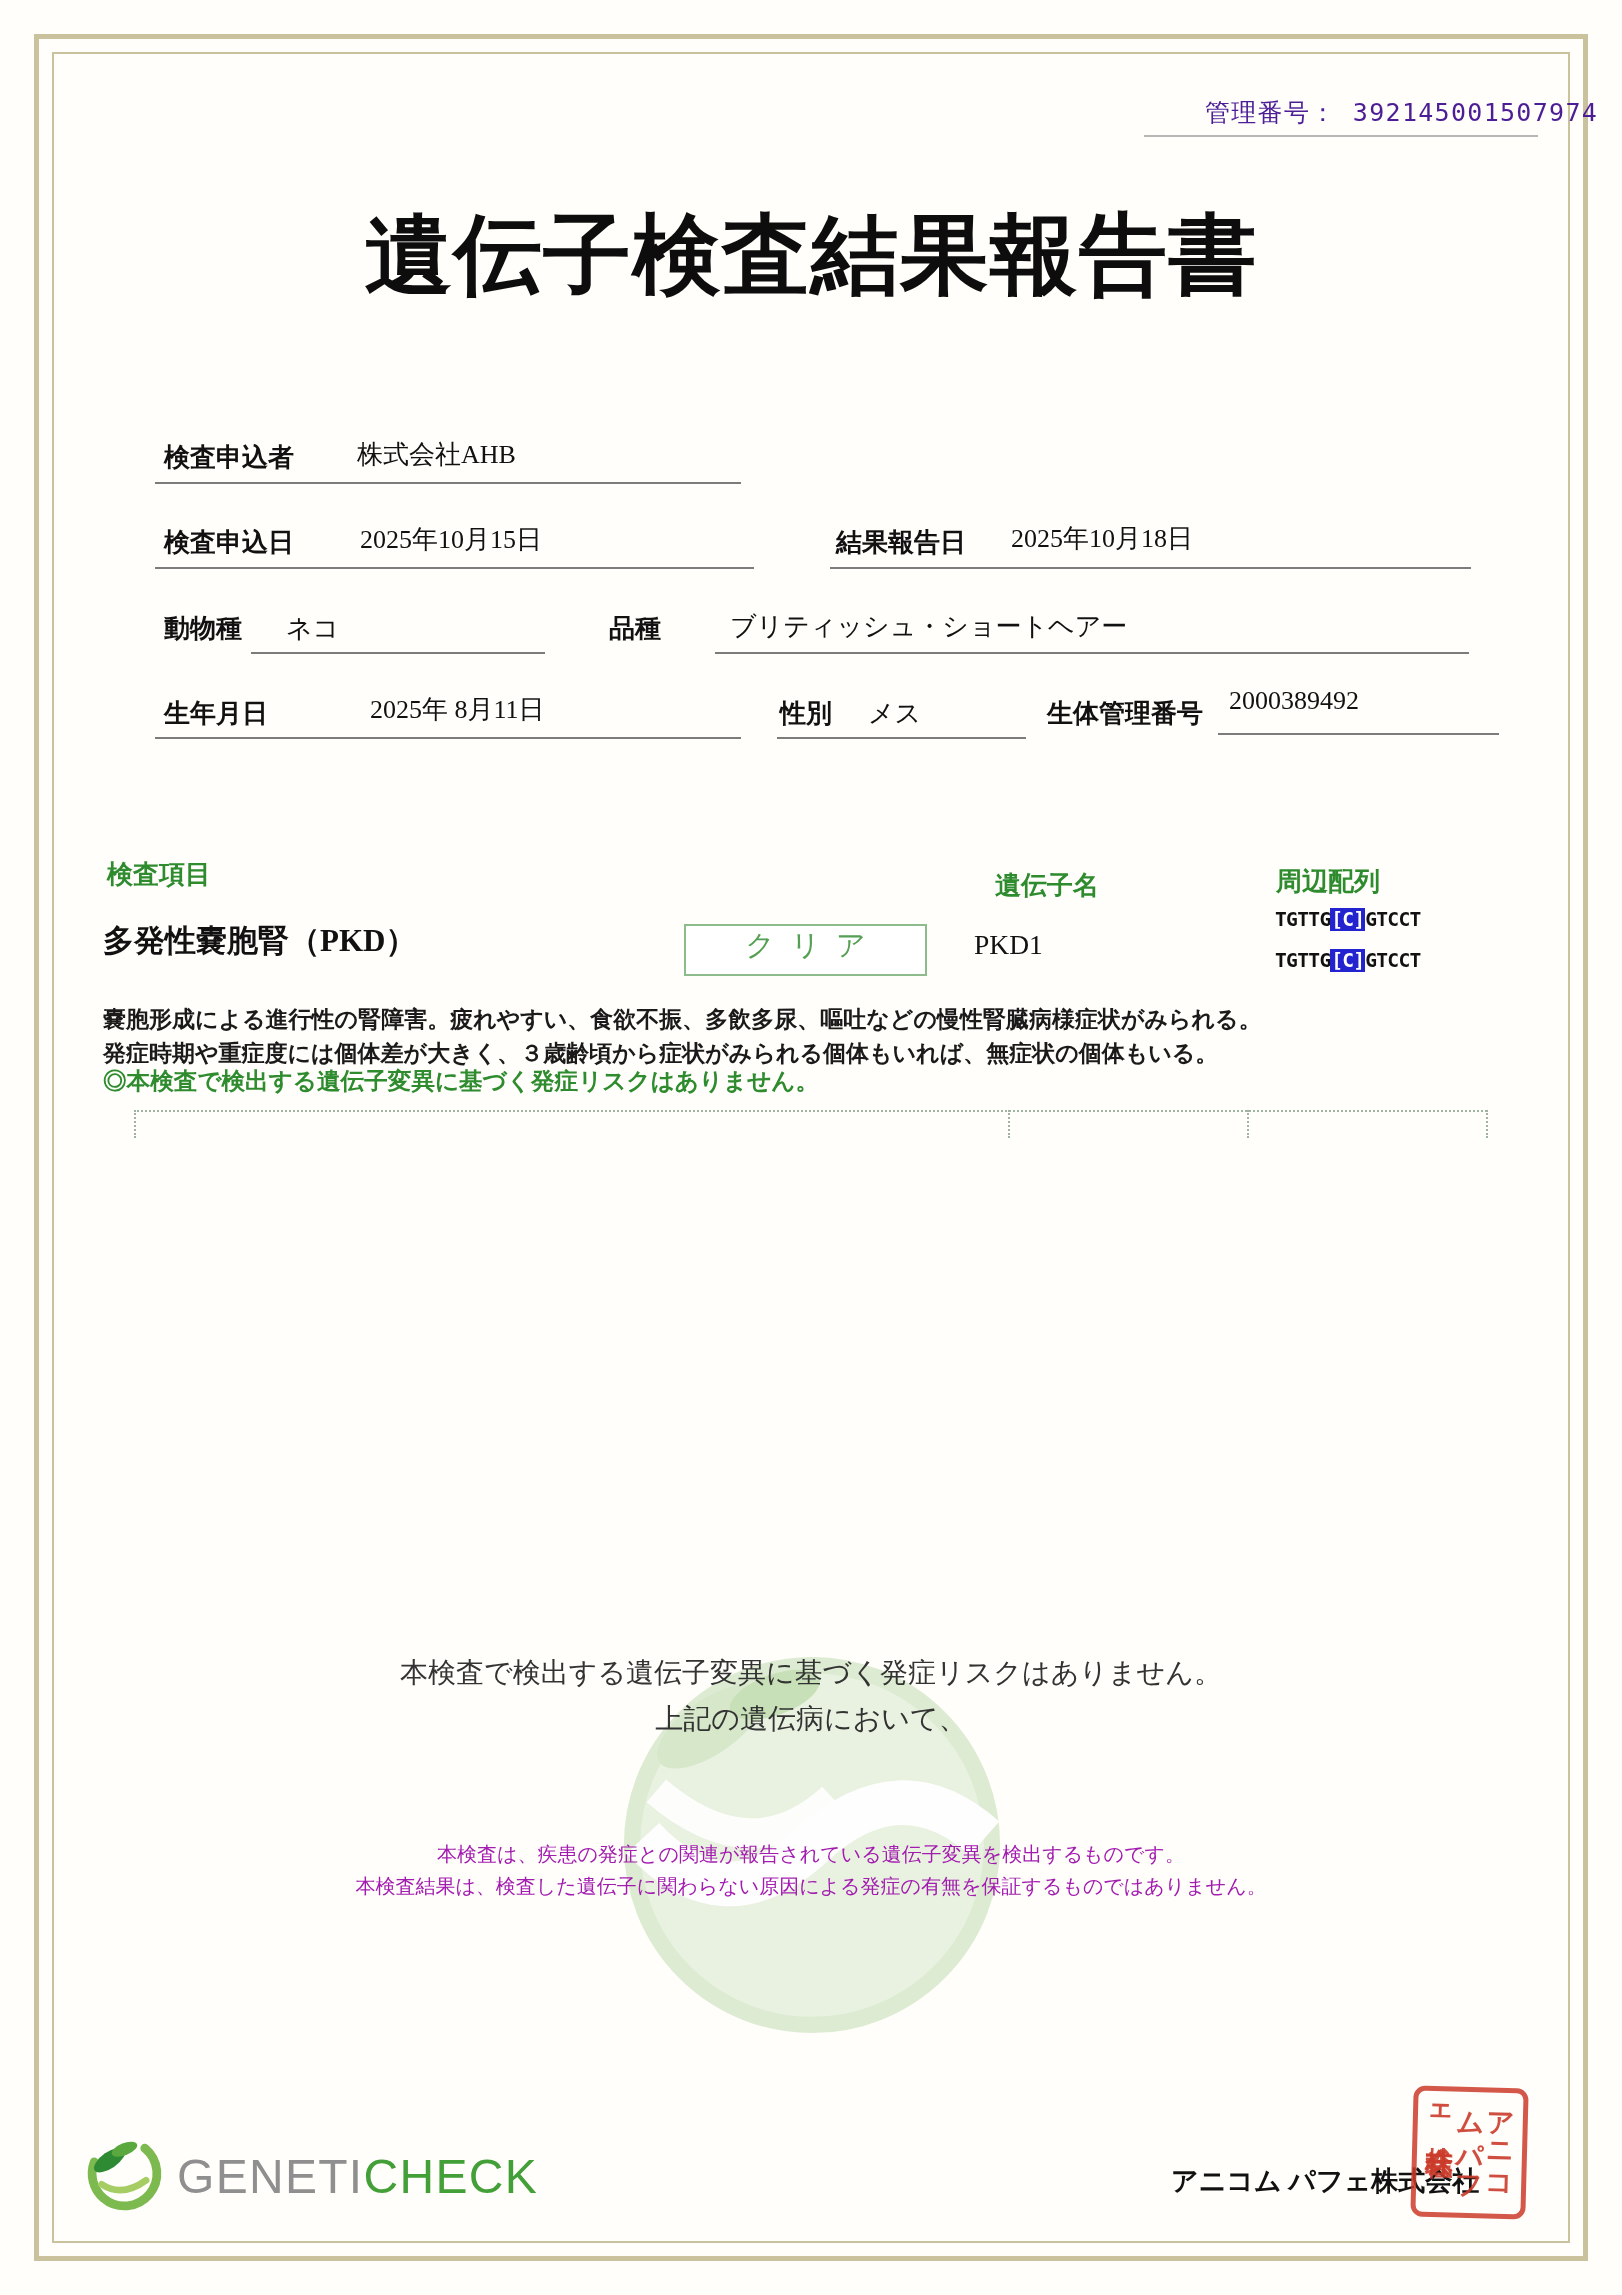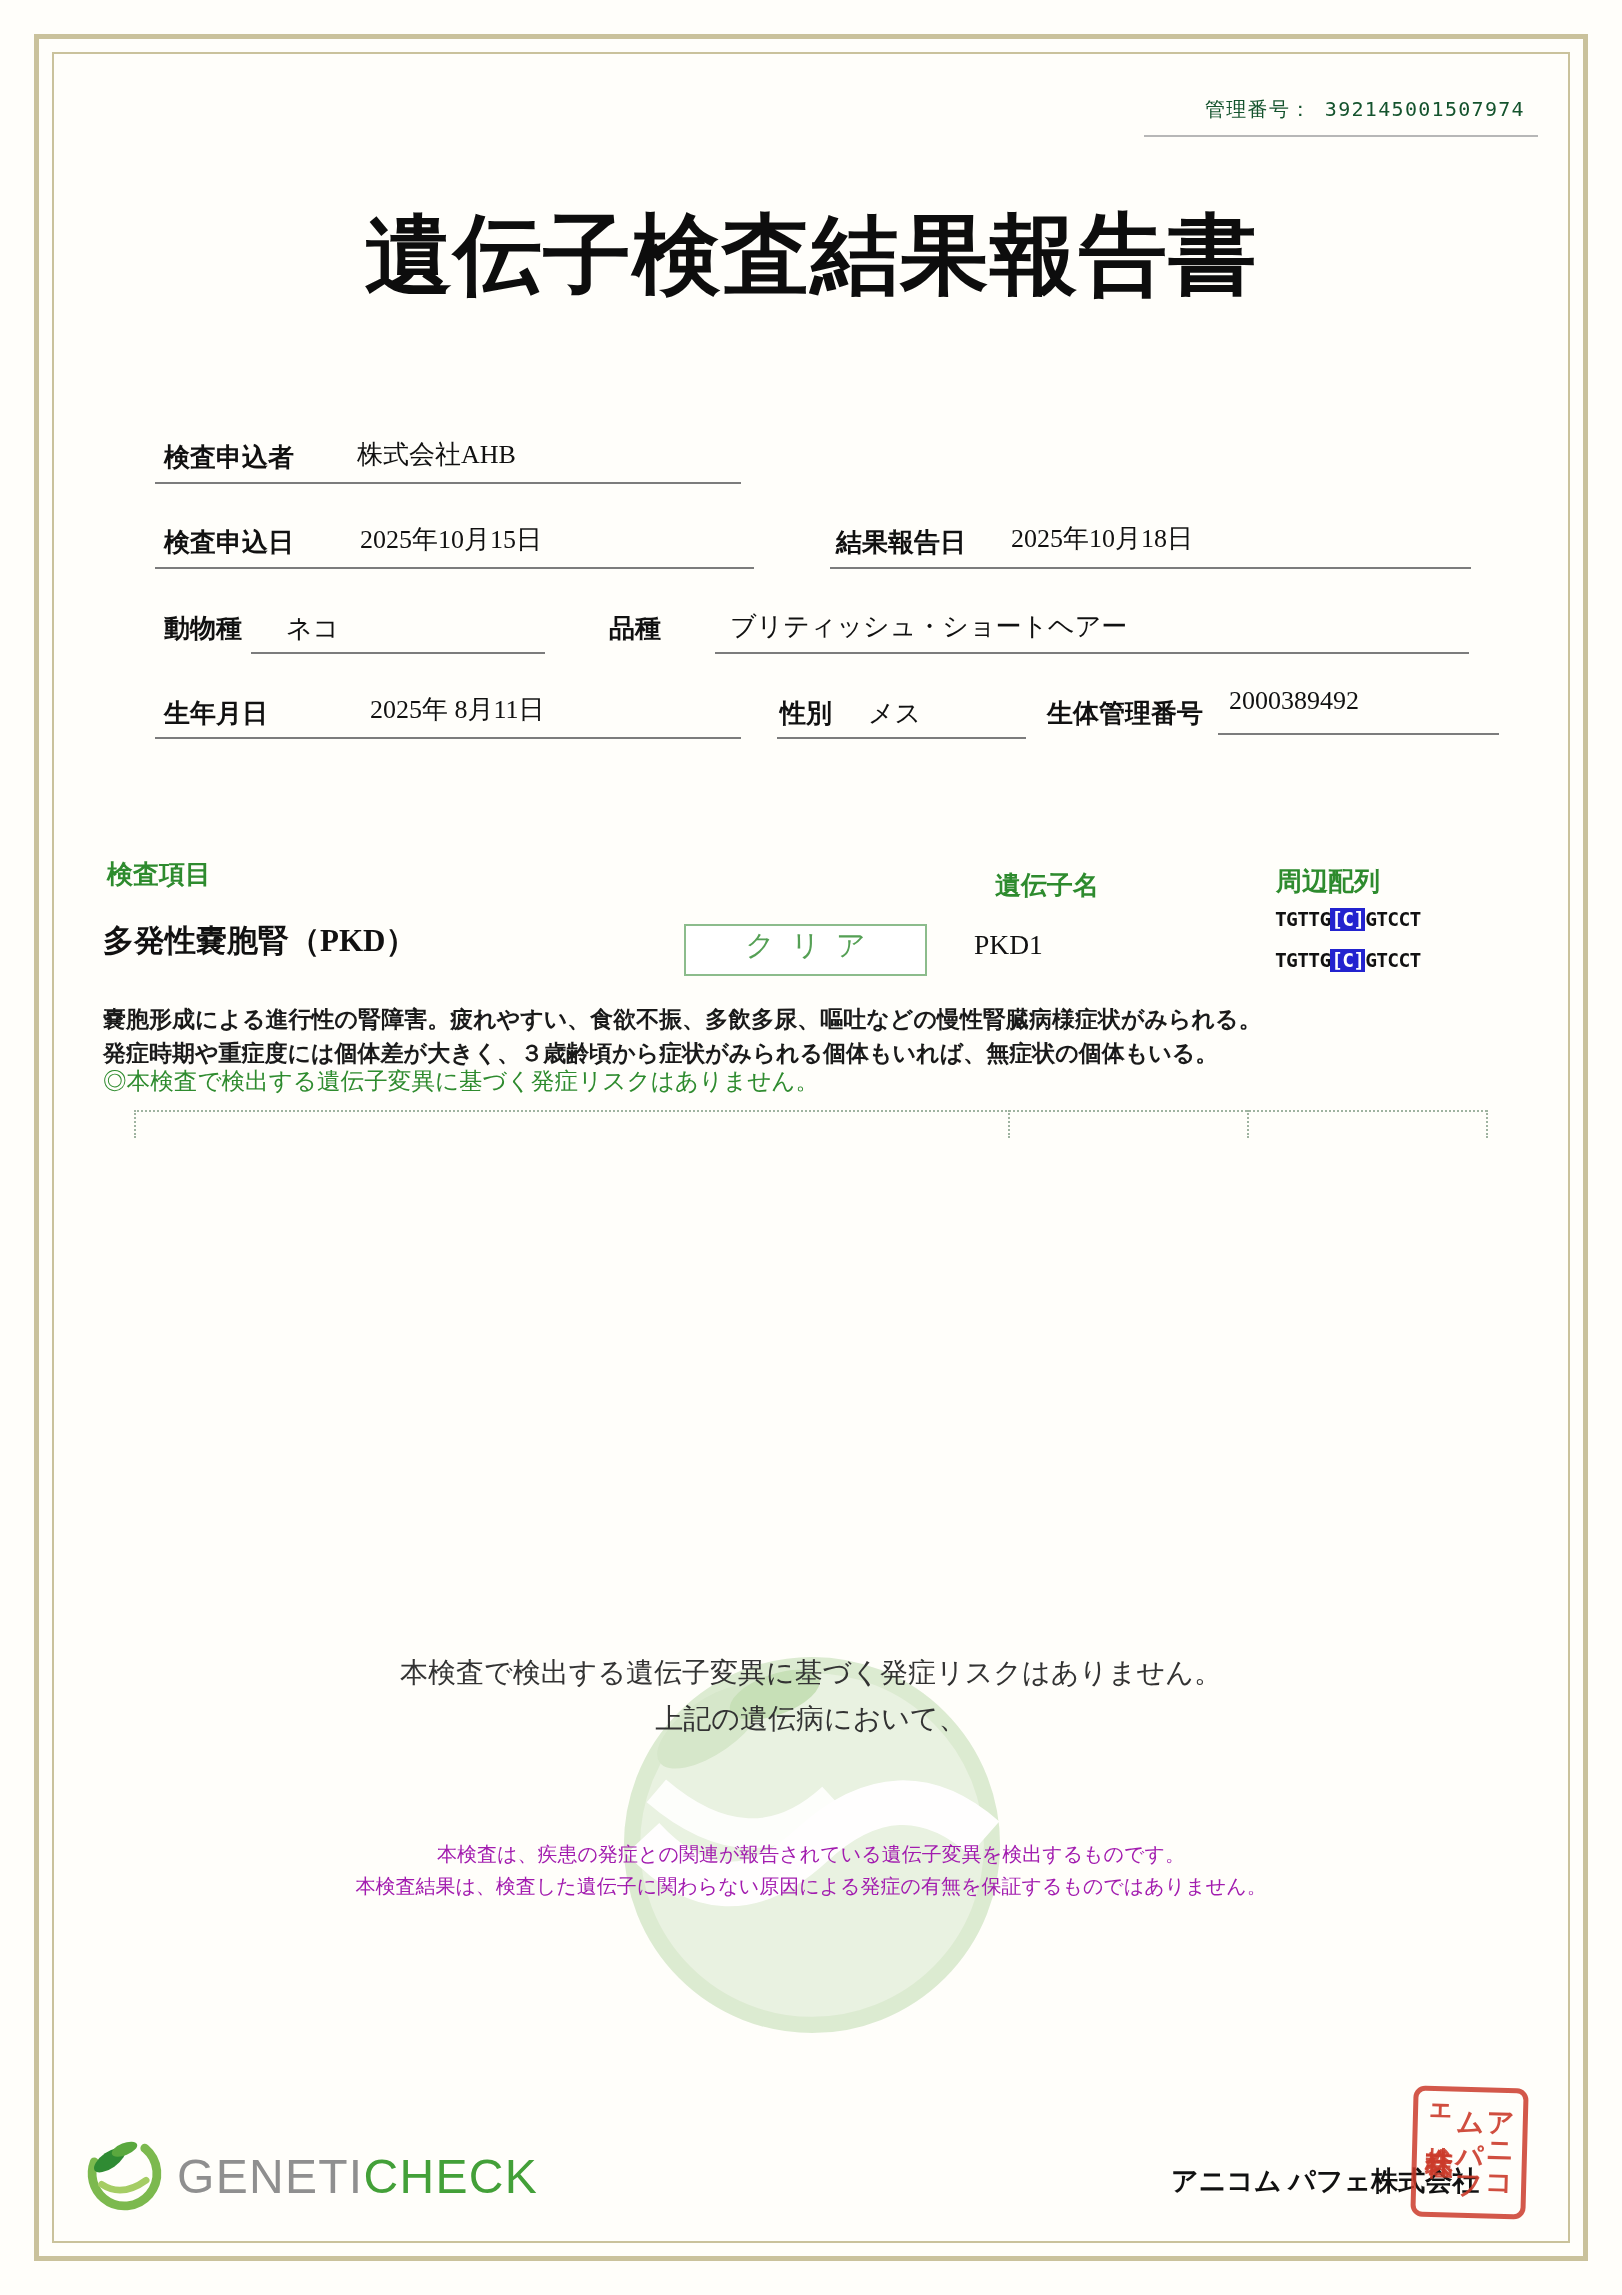--- a/index.html
+++ b/index.html
@@ -18,21 +18,21 @@
     position:absolute; top:34px; left:34px; right:34px; bottom:34px;
     border:5.9px solid #cac29c;
   }
   .frame-inner {
     position:absolute; top:13px; left:13px; right:13px; bottom:13px;
     border:2px solid #cac29c;
   }
 
   .mgmt {
     font-family:"DejaVu Sans Mono", monospace;
-    font-size:20px; color:#14532d; letter-spacing:1.3px; white-space:nowrap;
+    font-size:25px; color:#4c1d95; letter-spacing:1.3px; white-space:nowrap;
   }
   .uline { position:absolute; height:0; border-top:2px solid #7c7c7c; }
 
   .title {
     top:196px; left:0; width:100%; text-align:center;
     font-size:88px; font-weight:bold; letter-spacing:1.3px; color:#0d0d0d;
     font-family:"Liberation Serif", serif;
   }
 
   .flabel { font-size:26px; font-weight:bold; white-space:nowrap; }
@@ -50,21 +50,21 @@
   }
   .gene-name { font-size:27.5px; white-space:nowrap; }
 
   .seq {
     font-family:"DejaVu Sans Mono", monospace;
     font-size:19.6px; font-weight:bold; letter-spacing:-0.7px; white-space:nowrap; color:#111;
   }
   .seq-hl { background:#2323cf; color:#ffffff; padding:0 0.7px; }
 
   .desc { font-size:23px; font-weight:bold; color:#1a1a1a; white-space:nowrap; }
-  .risk-note { font-size:23.6px; font-weight:normal; color:#2e8b2e; white-space:nowrap; }
+  .risk-note { font-size:23.6px; font-weight:bold; color:#2e8b2e; white-space:nowrap; }
 
   .dotted-h { position:absolute; height:0; border-top:2px dotted #9fb3a0; }
   .dotted-v { position:absolute; width:0; border-left:2px dotted #9fb3a0; }
 
   .summary-line {
     left:0; width:100%; text-align:center;
     font-family:"Liberation Sans", sans-serif;
     font-size:28px; color:#333; z-index:2;
   }
   .summary-note {

